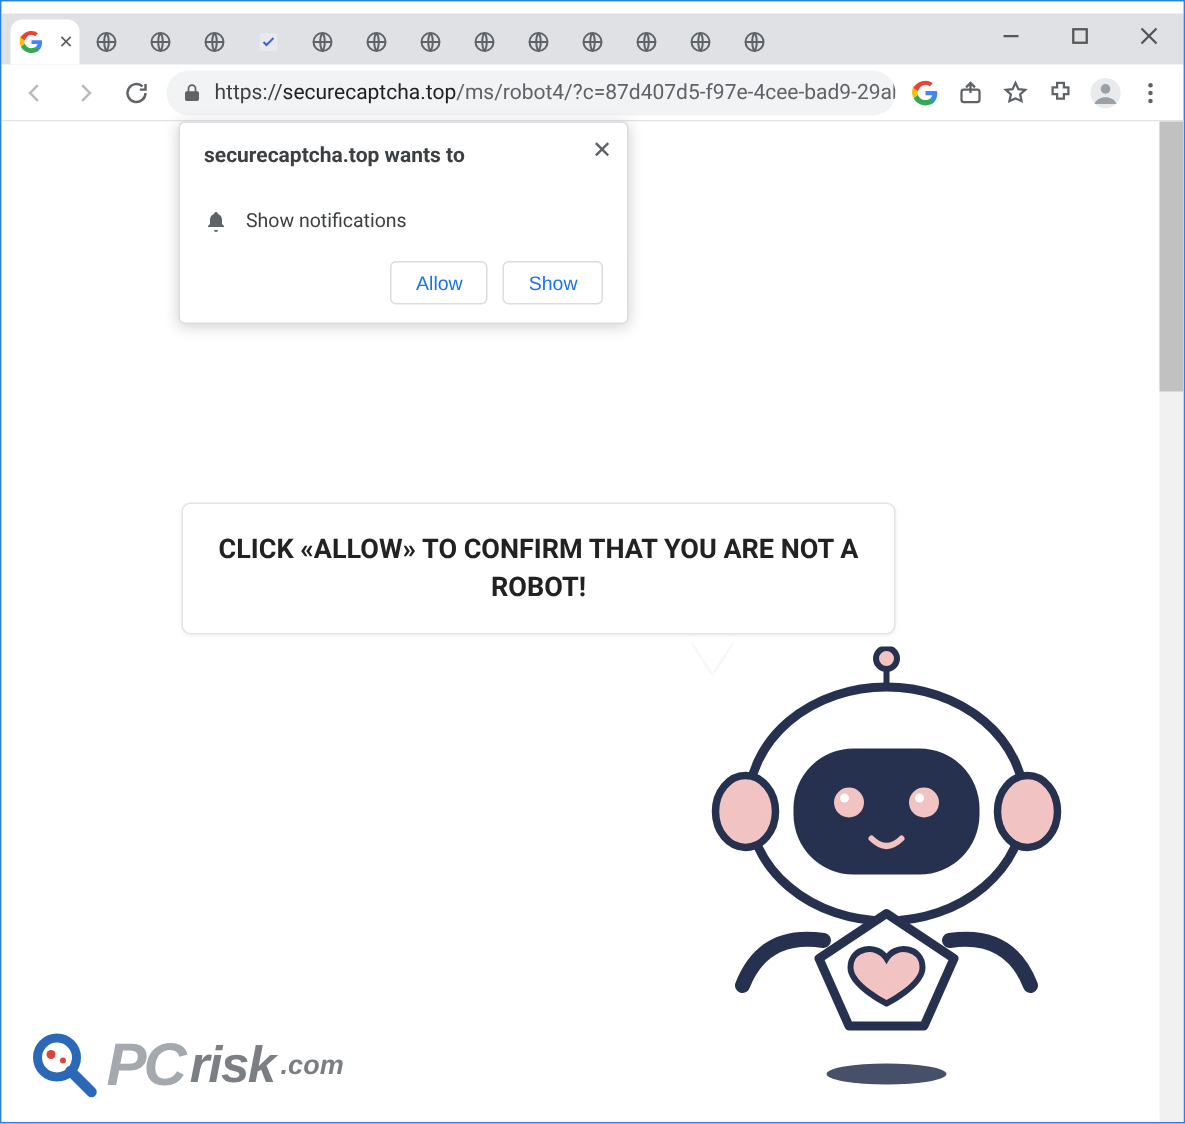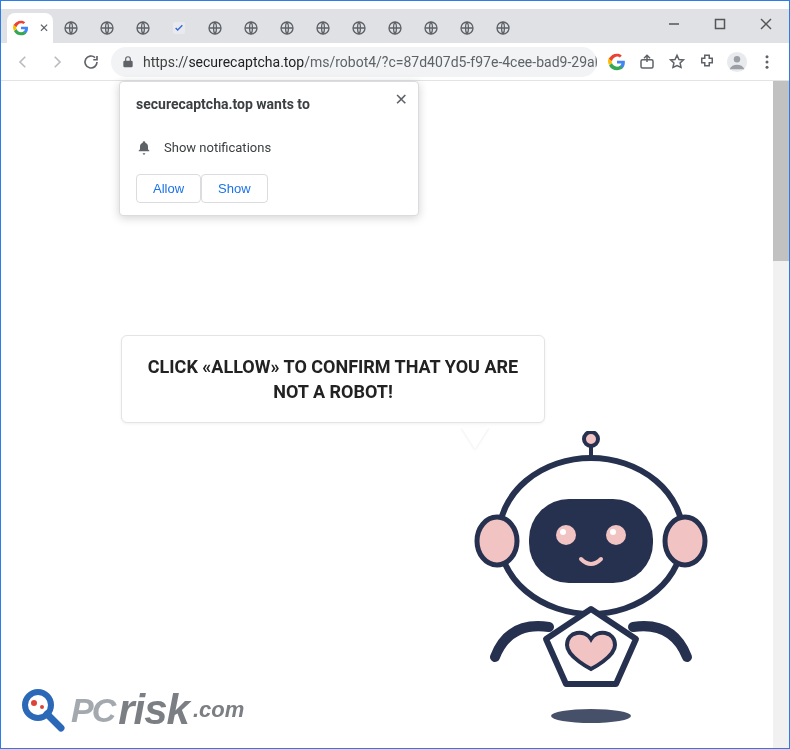--- a/index.html
+++ b/index.html
@@ -33,36 +33,36 @@
   
   .page-wrap { position: relative; width: 100%; height: calc(749px - 8px - 34px - 38px); background: #fff; }
   .scrollbar { position: absolute; top: 0; right: 0; width: 16px; height: 100%; background: #f1f1f1; }
   .scroll-thumb { position: absolute; top: 0; right: 0; width: 16px; height: 180px; background: #c1c1c1; }
 
   
   .perm-dialog { position: absolute; left: 118px; top: 0; width: 300px; background: #fff; border: 1px solid #dadce0; border-radius: 4px; box-shadow: 0 2px 10px rgba(0,0,0,0.18); padding: 14px 16px 12px 16px; z-index: 10; }
   .perm-title { font-size: 14px; color: #3c4043; margin-bottom: 28px; font-weight: bold; }
   .perm-close { position: absolute; top: 8px; right: 10px; color: #5f6368; font-size: 16px; }
   .perm-row { display: flex; align-items: flex-start; gap: 12px; font-size: 13px; color: #3c4043; margin-bottom: 18px; }
-  .perm-actions { display: flex; }
+  .perm-actions { display: flex; justify-content: flex-end; gap: 10px; }
   .perm-btn { border: 1px solid #dadce0; background: #fff; color: #1a73e8; font-size: 13px; padding: 6px 16px; border-radius: 4px; }
 
   
-  .bubble { position: absolute; left: 120px; top: 254px; width: 424px; background: #fff; border: 1px solid #e4e4e4; border-radius: 6px; box-shadow: 0 1px 3px rgba(0,0,0,0.06); padding: 18px 22px; text-align: center; }
+  .bubble { position: absolute; left: 120px; top: 254px; width: 476px; background: #fff; border: 1px solid #e4e4e4; border-radius: 6px; box-shadow: 0 1px 3px rgba(0,0,0,0.06); padding: 18px 22px; text-align: center; }
   .bubble-text { font-size: 18px; font-weight: 700; color: #222; line-height: 1.4; }
   .bubble-tail { position: absolute; left: 460px; top: 346px; width: 0; height: 0; border-left: 14px solid transparent; border-right: 14px solid transparent; border-top: 22px solid #fff; filter: drop-shadow(0 1px 1px rgba(0,0,0,0.08)); }
 
   
   .robot { position: absolute; left: 430px; top: 350px; width: 320px; height: 300px; }
 
   
   .watermark { position: absolute; left: 18px; bottom: 16px; display: flex; align-items: center; gap: 4px; opacity: 0.9; }
-  .wm-pc { font-family: Arial, sans-serif; font-size: 34px; font-style: italic; font-weight: 700; color: #9aa0a6; letter-spacing: -2px; }
-  .wm-risk { font-family: Arial, sans-serif; font-size: 42px; font-style: italic; font-weight: 700; color: #6d7277; letter-spacing: -1px; }
-  .wm-com { font-family: Arial, sans-serif; font-size: 22px; font-style: italic; font-weight: 700; color: #6d7277; }
+  .wm-pc { font-family: Arial, sans-serif; font-size: 40px; font-style: italic; font-weight: 700; color: #9aa0a6; letter-spacing: -2px; }
+  .wm-risk { font-family: Arial, sans-serif; font-size: 34px; font-style: italic; font-weight: 700; color: #6d7277; letter-spacing: -1px; }
+  .wm-com { font-family: Arial, sans-serif; font-size: 18px; font-style: italic; font-weight: 700; color: #6d7277; }
 
   svg { display: block; }
 </style>
 </head>
 <body>
 
 <div class="titlebar"></div>
 
 <div class="tabstrip">
   <div class="tab active">

